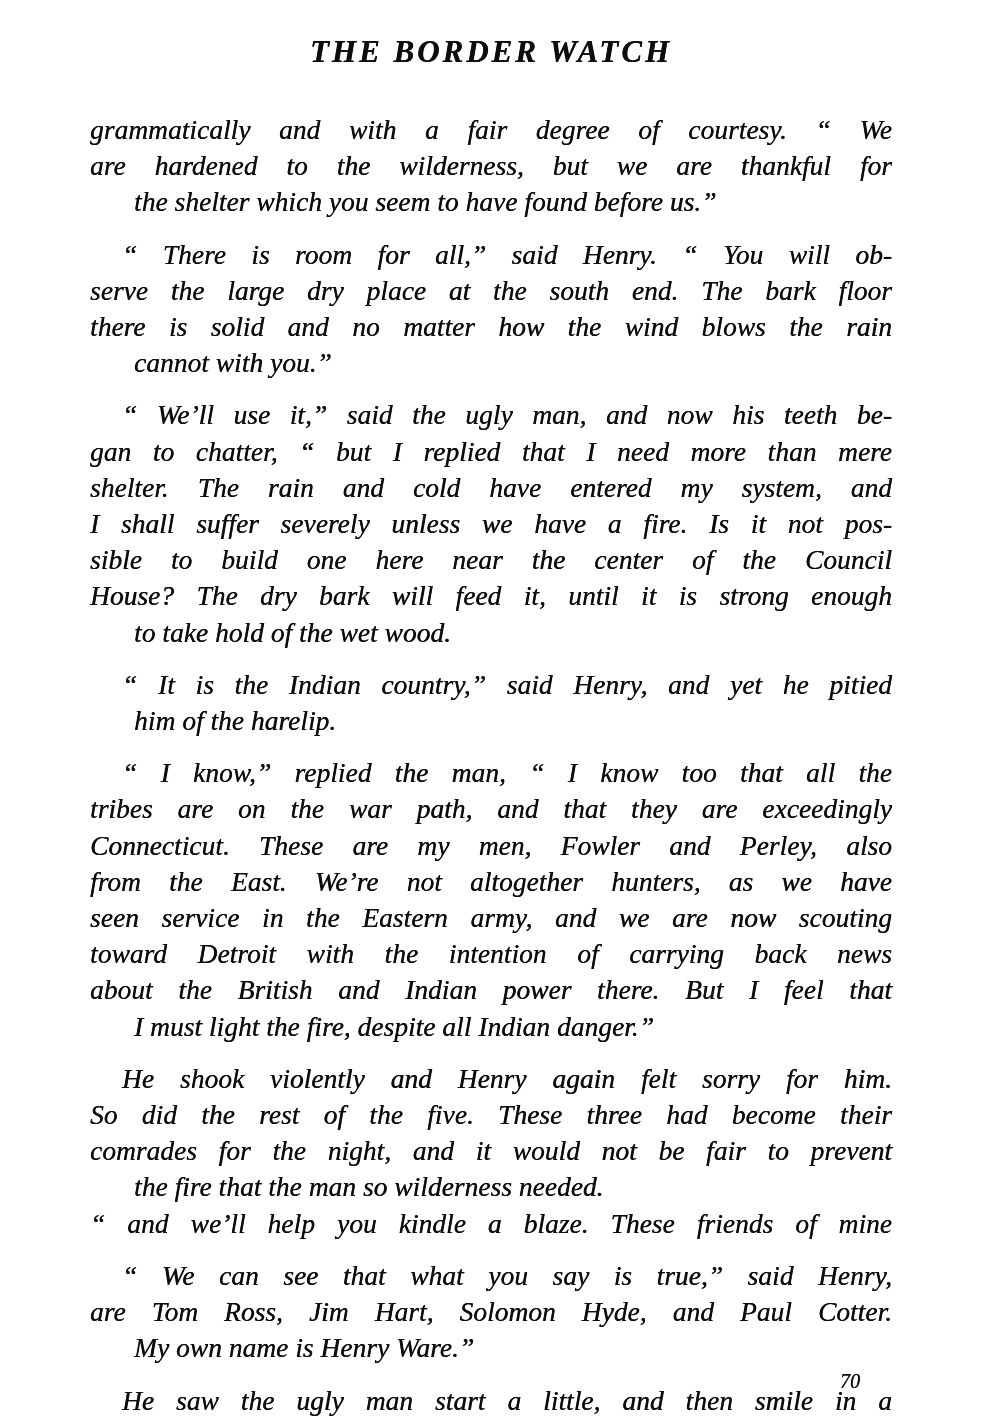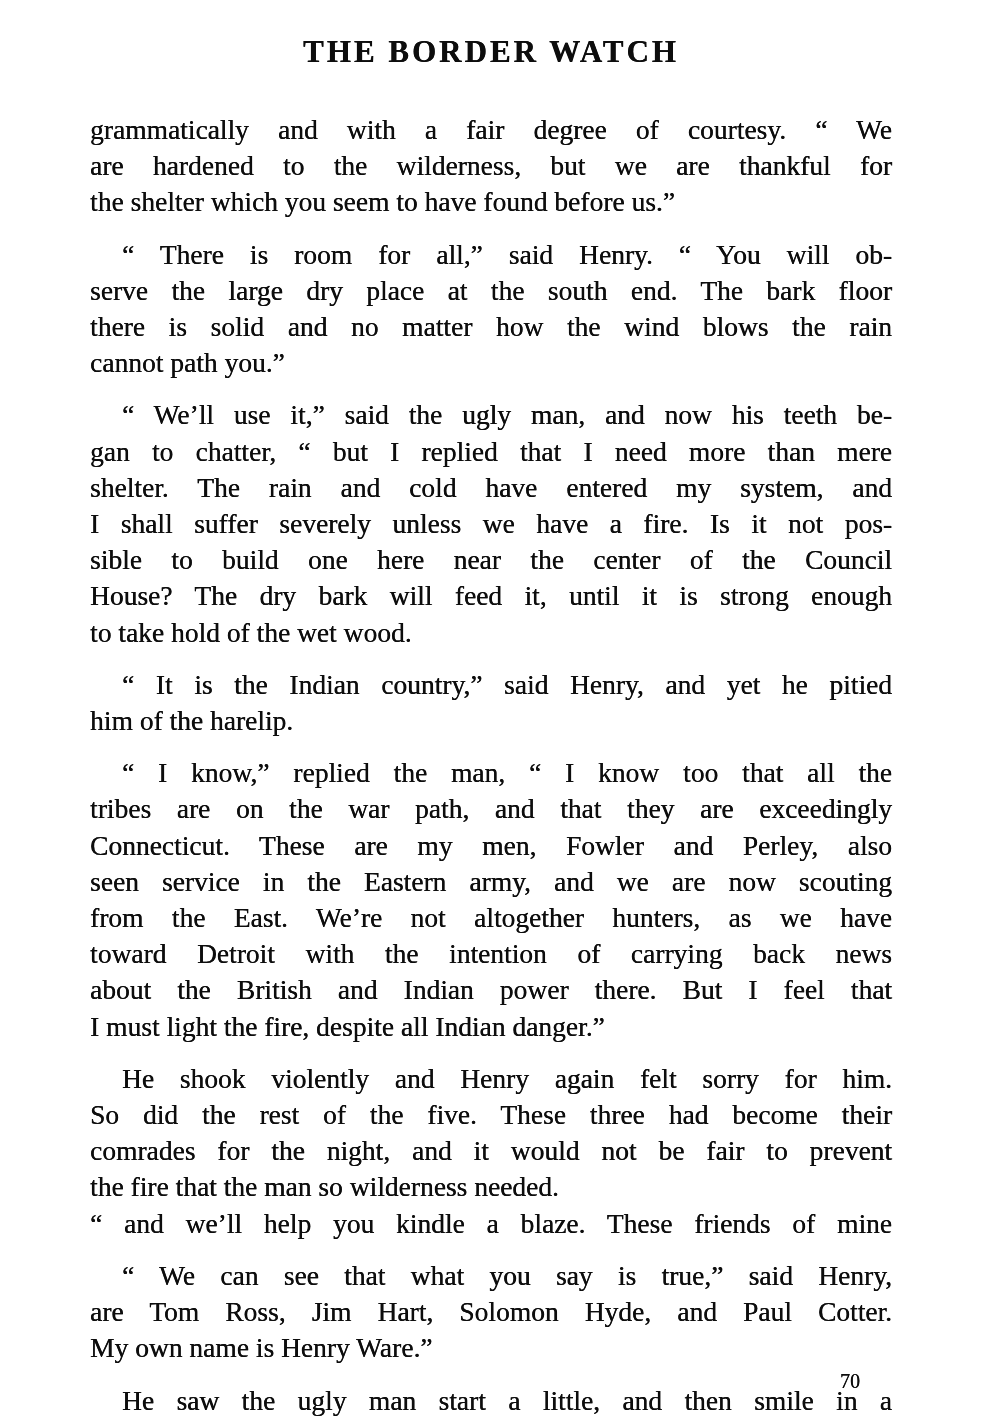--- a/index.html
+++ b/index.html
@@ -8,20 +8,21 @@
     background: #ffffff;
   }
   .page {
     position: relative;
     width: 1000px;
     height: 1423px;
     background: #ffffff;
     font-family: "Liberation Serif", "DejaVu Serif", serif;
     color: #0d0d0d;
     overflow: hidden;
+    font-style: italic;
   }
   .running-head {
     position: absolute;
     top: 34px;
     left: 90px;
     width: 802px;
     text-align: center;
     font-size: 31px;
     font-weight: 700;
     letter-spacing: 3px;
@@ -37,20 +38,21 @@
     line-height: 36.2px;
     text-shadow: 0.3px 0 0 currentColor;
   }
   .para { margin: 0; }
   .line {
     text-align: justify;
     text-align-last: justify;
   }
   .line.last-line {
     text-align-last: left;
+    margin-left: 44px;
   }
   .line.first-indented {
     text-indent: 32px;
     margin-top: 16px;
   }
   .smudged {
     position: relative;
     display: inline-block;
   }
   .smudged::after {
@@ -82,41 +84,41 @@
   <div class="body-text" id="body-text">
       <div class="para">
         <div class="line">grammatically and with a fair degree of courtesy.  “ We</div>
         <div class="line">are hardened to the wilderness, but we are thankful for</div>
         <div class="line last-line">the shelter which you seem to have found before us.”</div>
       </div>
       <div class="para">
         <div class="line first-indented">“ There is room for all,” said Henry.  “ You will ob-</div>
         <div class="line">serve the large dry place at the south end.  The bark floor</div>
         <div class="line">there is solid and no matter how the wind blows the rain</div>
-        <div class="line last-line">cannot path you.”</div>
+        <div class="line last-line">cannot with you.”</div>
       </div>
       <div class="para">
         <div class="line first-indented">“ We’ll use it,” said the ugly man, and now his teeth be-</div>
         <div class="line">gan to chatter, “ but I replied that I need more than mere</div>
         <div class="line">shelter.  The rain and cold have entered my system, and</div>
         <div class="line">I shall suffer severely unless we have a fire.  Is it not pos-</div>
         <div class="line">sible to build one here near the center of the Council</div>
         <div class="line">House?  The dry bark will feed it, until it is strong enough</div>
         <div class="line last-line">to take hold of the wet wood.</div>
       </div>
       <div class="para">
         <div class="line first-indented">“ It is the Indian country,” said Henry, and yet he pitied</div>
         <div class="line last-line">him of the harelip.</div>
       </div>
       <div class="para">
         <div class="line first-indented">“ I know,” replied the man, “ I know too that all the</div>
         <div class="line">tribes are on the war path, and that they are exceedingly</div>
         <div class="line">Connecticut.  These are my men, Fowler and Perley, also</div>
+        <div class="line">from the East.  We’re not altogether hunters, as we have</div>
         <div class="line">seen service in the Eastern army, and we are now scouting</div>
-        <div class="line">from the East.  We’re not altogether hunters, as we have</div>
         <div class="line">toward Detroit with the intention of carrying back news</div>
         <div class="line">about the British and Indian power there.  But I feel that</div>
         <div class="line last-line">I must light the fire, despite all Indian danger.”</div>
       </div>
       <div class="para">
         <div class="line first-indented">He shook violently and Henry again felt sorry for him.</div>
         <div class="line">So did the rest of the five.  These three had become their</div>
         <div class="line">comrades for the night, and it would not be fair to prevent</div>
         <div class="line last-line">the fire that the man so wilderness needed.</div>
       </div>

